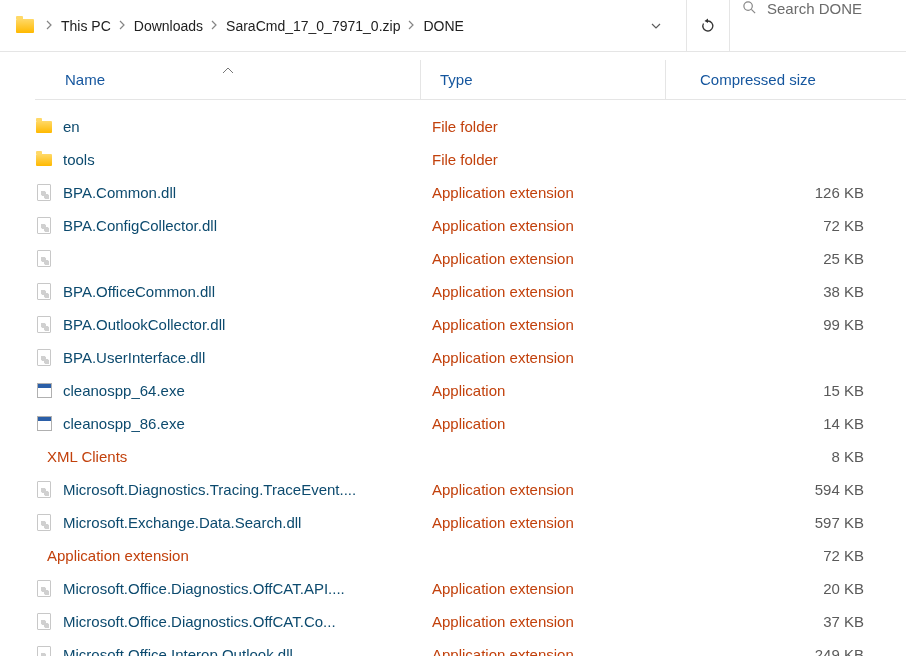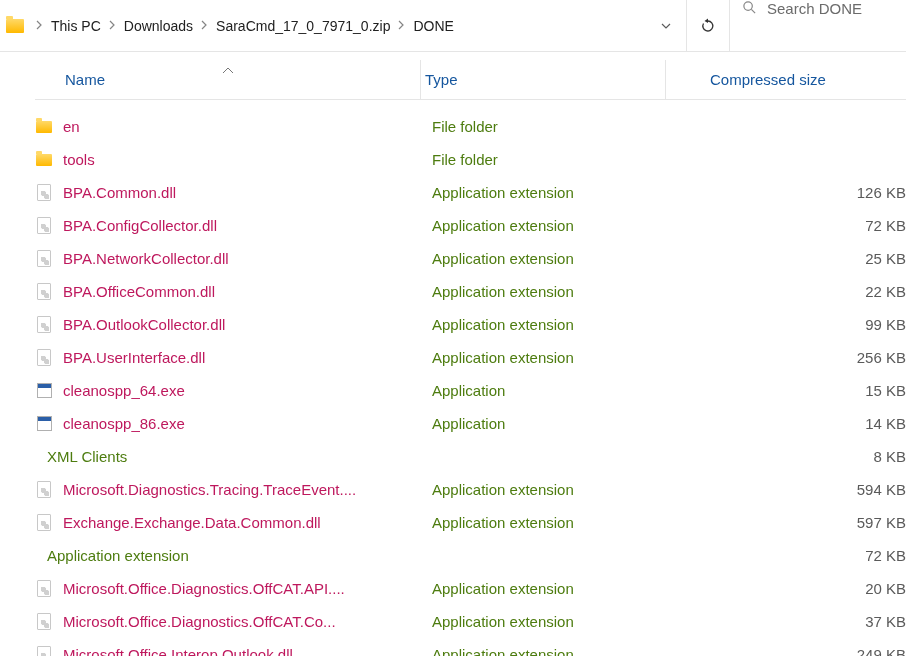--- a/index.html
+++ b/index.html
@@ -19,21 +19,21 @@
       height: 52px;
       display: flex;
       align-items: stretch;
       border-bottom: 1px solid #e5e5e5;
     }
     
     .address-bar {
       display: flex;
       align-items: center;
       flex: 1;
-      padding: 0 6px;
+      padding: 0 16px;
       min-width: 0;
     }
     
     .folder-icon-small {
       width: 18px;
       height: 14px;
       background: linear-gradient(180deg, #ffd968 0%, #ffb900 100%);
       border-radius: 1px;
       position: relative;
       margin-right: 6px;
@@ -129,29 +129,29 @@
     }
     
     .col-name {
       width: 385px;
       padding-left: 30px;
       position: relative;
     }
     .col-type {
       width: 245px;
       border-left: 1px solid #e5e5e5;
-      padding-left: 4px;
+      padding-left: 19px;
       height: 100%;
       display: flex;
       align-items: center;
     }
     .col-size {
       flex: 1;
       border-left: 1px solid #e5e5e5;
-      padding-left: 44px;
+      padding-left: 34px;
       height: 100%;
       display: flex;
       align-items: center;
     }
     
     .header-label {
       color: #15569e;
       font-size: 15px;
     }
     
@@ -178,25 +178,26 @@
     .file-name-cell {
       width: 385px;
       display: flex;
       align-items: center;
     }
     
     .file-type-cell {
       width: 245px;
       padding-left: 12px;
       font-size: 15px;
-      color: #4d7c0f;
+      color: #c2410c;
     }
     
     .file-size-cell {
       flex: 1;
+      padding-right: 42px;
       text-align: right;
       font-size: 15px;
       color: #5a5a5a;
     }
     
     .file-icon {
       width: 18px;
       height: 18px;
       margin-right: 10px;
       flex-shrink: 0;
@@ -271,21 +272,21 @@
       position: absolute;
       top: 0;
       right: 0;
       width: 5px;
       height: 5px;
       background: linear-gradient(135deg, transparent 48%, #c8c8c8 50%, #f0f0f0 52%);
     }
     
     .file-name {
       font-size: 15px;
-      color: #be185d;
+      color: #0c4a6e;
       white-space: nowrap;
       overflow: hidden;
       text-overflow: ellipsis;
       max-width: 340px;
     }
   </style>
 </head>
 <body>
 
 <div class="toolbar">
@@ -386,54 +387,52 @@
           <span class="file-name">BPA.ConfigCollector.dll</span>
         </div>
         <div class="file-type-cell">Application extension</div>
         <div class="file-size-cell">72 KB</div>
       </div>
       <div class="file-row">
         <div class="file-name-cell">
           <div class="file-icon">
             <div class="icon-dll"></div>
           </div>
-          <span class="file-name">BPA.NetworkCollector.dll</span>
         </div>
         <div class="file-type-cell">Application extension</div>
         <div class="file-size-cell">25 KB</div>
       </div>
       <div class="file-row">
         <div class="file-name-cell">
           <div class="file-icon">
             <div class="icon-dll"></div>
           </div>
           <span class="file-name">BPA.OfficeCommon.dll</span>
         </div>
         <div class="file-type-cell">Application extension</div>
-        <div class="file-size-cell">22 KB</div>
+        <div class="file-size-cell">38 KB</div>
       </div>
       <div class="file-row">
         <div class="file-name-cell">
           <div class="file-icon">
             <div class="icon-dll"></div>
           </div>
           <span class="file-name">BPA.OutlookCollector.dll</span>
         </div>
         <div class="file-type-cell">Application extension</div>
         <div class="file-size-cell">99 KB</div>
       </div>
       <div class="file-row">
         <div class="file-name-cell">
           <div class="file-icon">
             <div class="icon-dll"></div>
           </div>
           <span class="file-name">BPA.UserInterface.dll</span>
         </div>
         <div class="file-type-cell">Application extension</div>
-        <div class="file-size-cell">256 KB</div>
       </div>
       <div class="file-row">
         <div class="file-name-cell">
           <div class="file-icon">
             <div class="icon-exe"></div>
           </div>
           <span class="file-name">cleanospp_64.exe</span>
         </div>
         <div class="file-type-cell">Application</div>
         <div class="file-size-cell">15 KB</div>
@@ -460,21 +459,21 @@
           <span class="file-name">Microsoft.Diagnostics.Tracing.TraceEvent....</span>
         </div>
         <div class="file-type-cell">Application extension</div>
         <div class="file-size-cell">594 KB</div>
       </div>
       <div class="file-row">
         <div class="file-name-cell">
           <div class="file-icon">
             <div class="icon-dll"></div>
           </div>
-          <span class="file-name">Exchange.Exchange.Data.Common.dll</span>
+          <span class="file-name">Microsoft.Exchange.Data.Search.dll</span>
         </div>
         <div class="file-type-cell">Application extension</div>
         <div class="file-size-cell">597 KB</div>
       </div>
       <div class="file-row">
         <div class="file-type-cell">Application extension</div>
         <div class="file-size-cell">72 KB</div>
       </div>
       <div class="file-row">
         <div class="file-name-cell">

